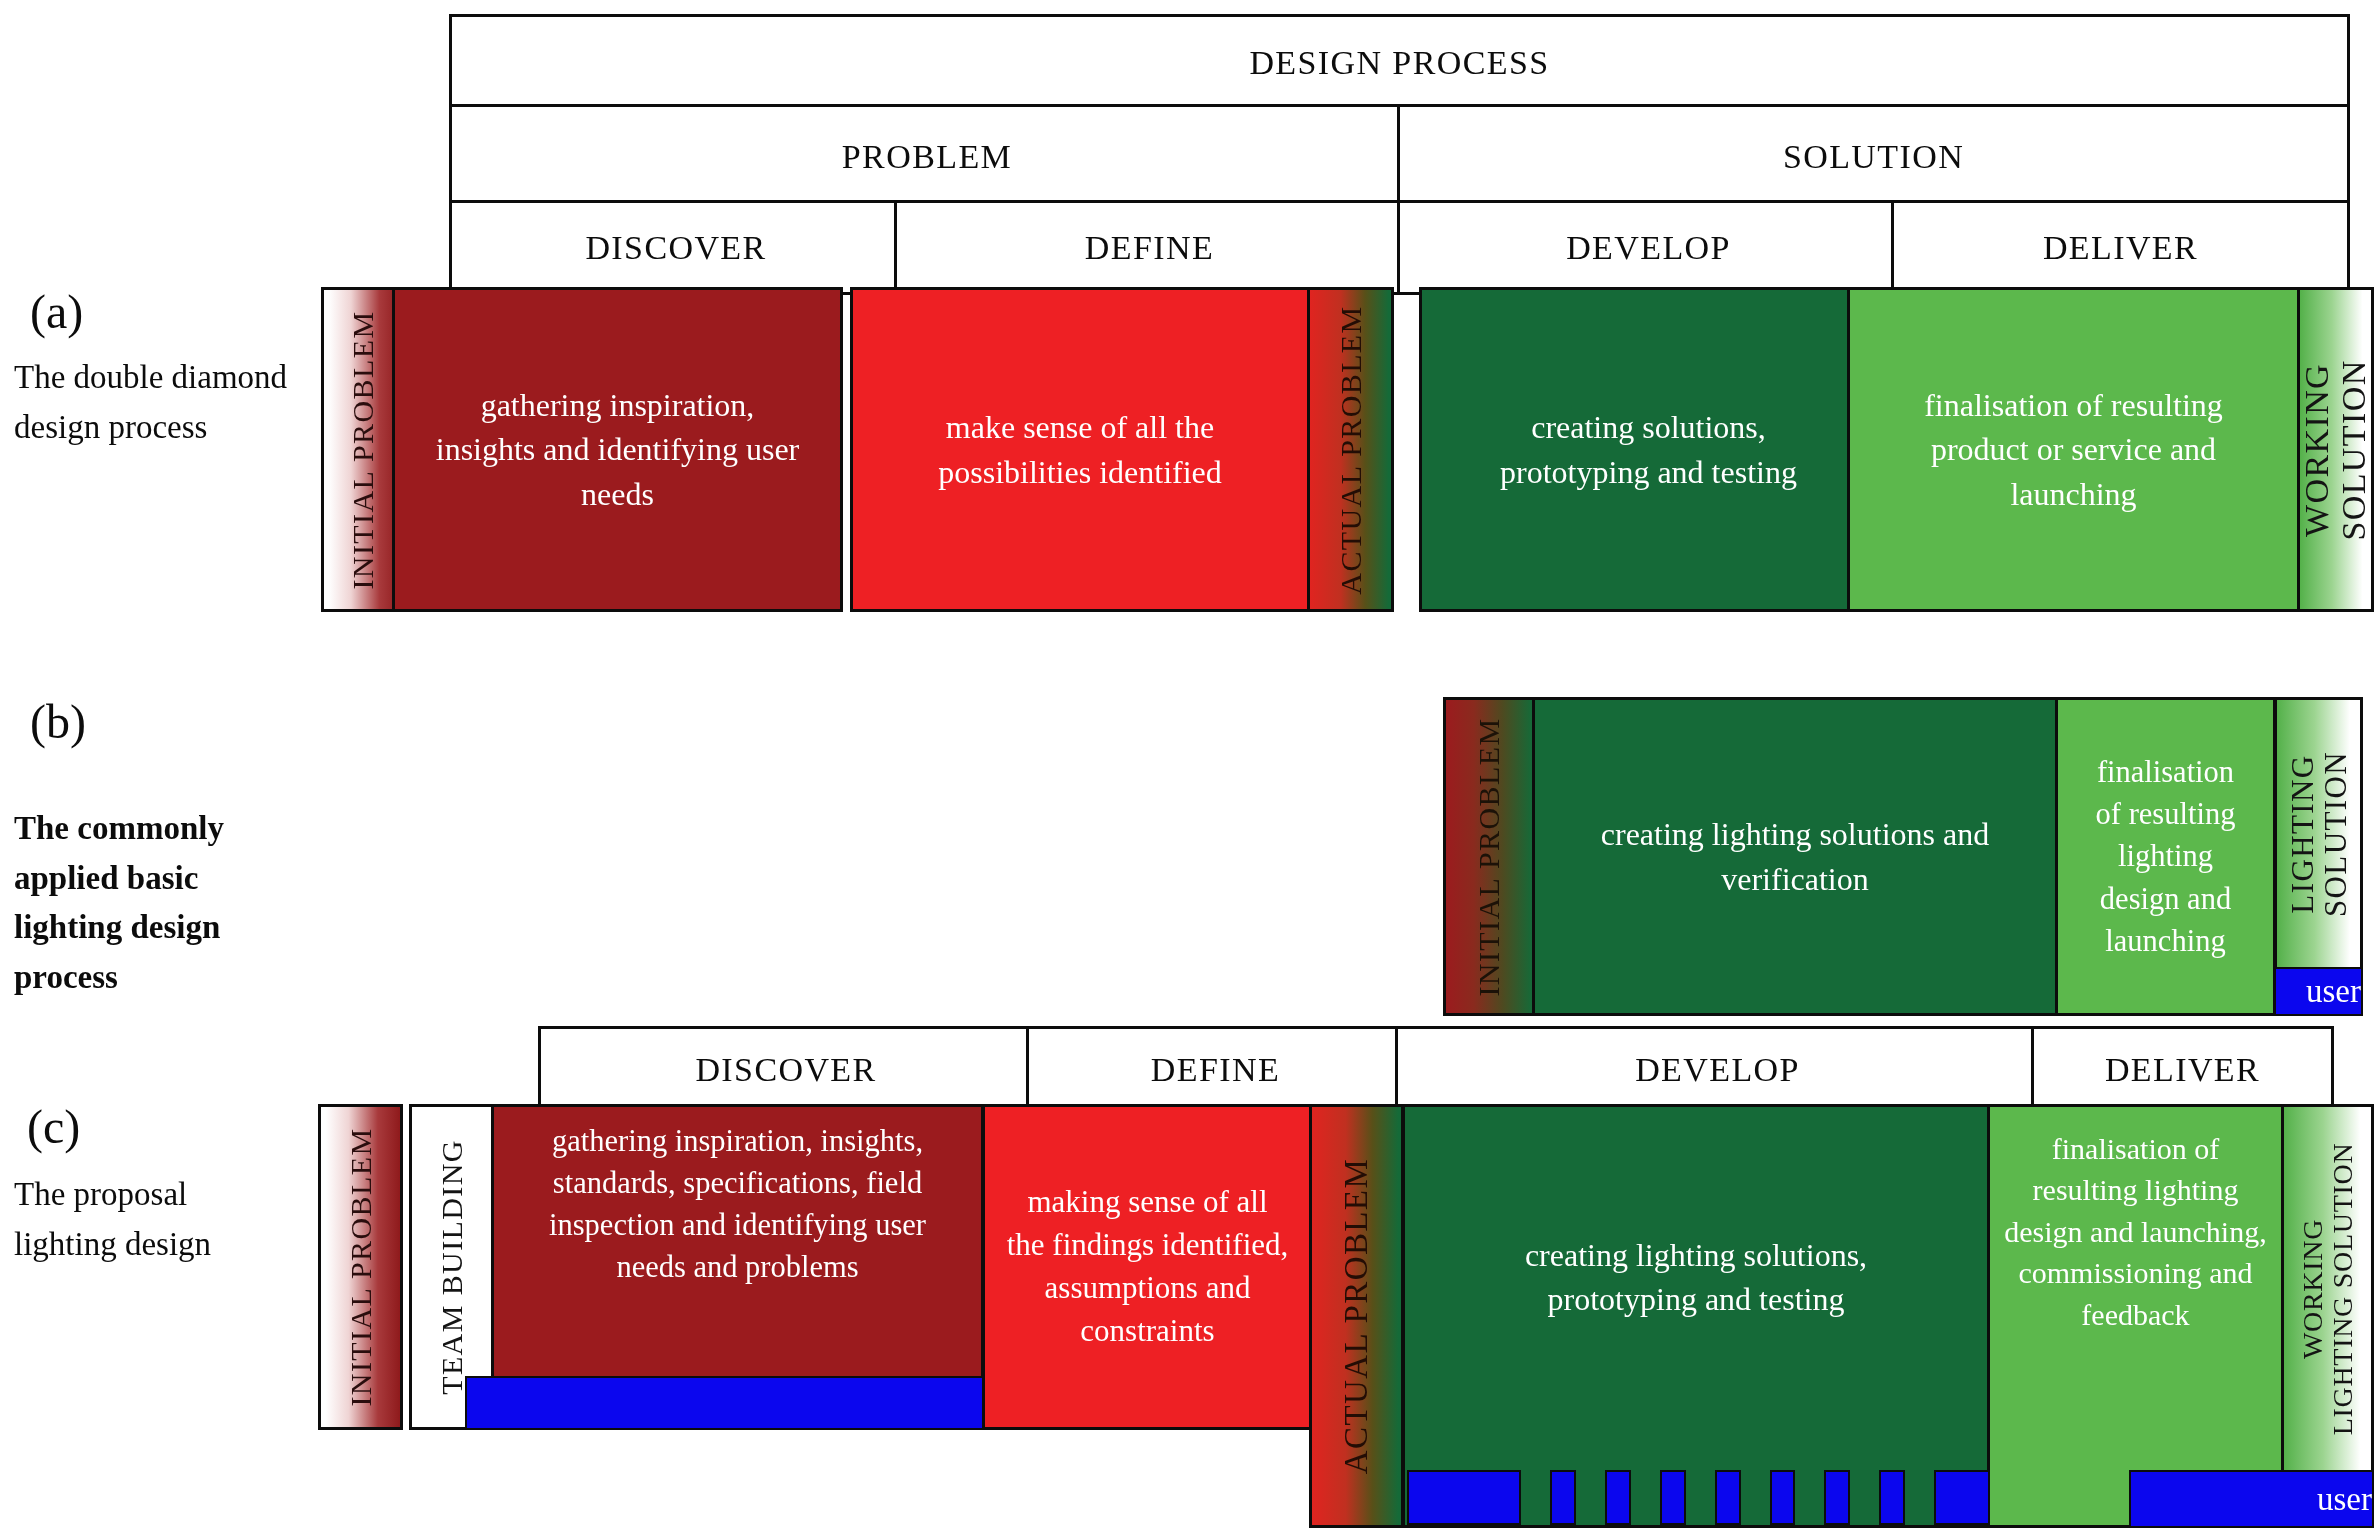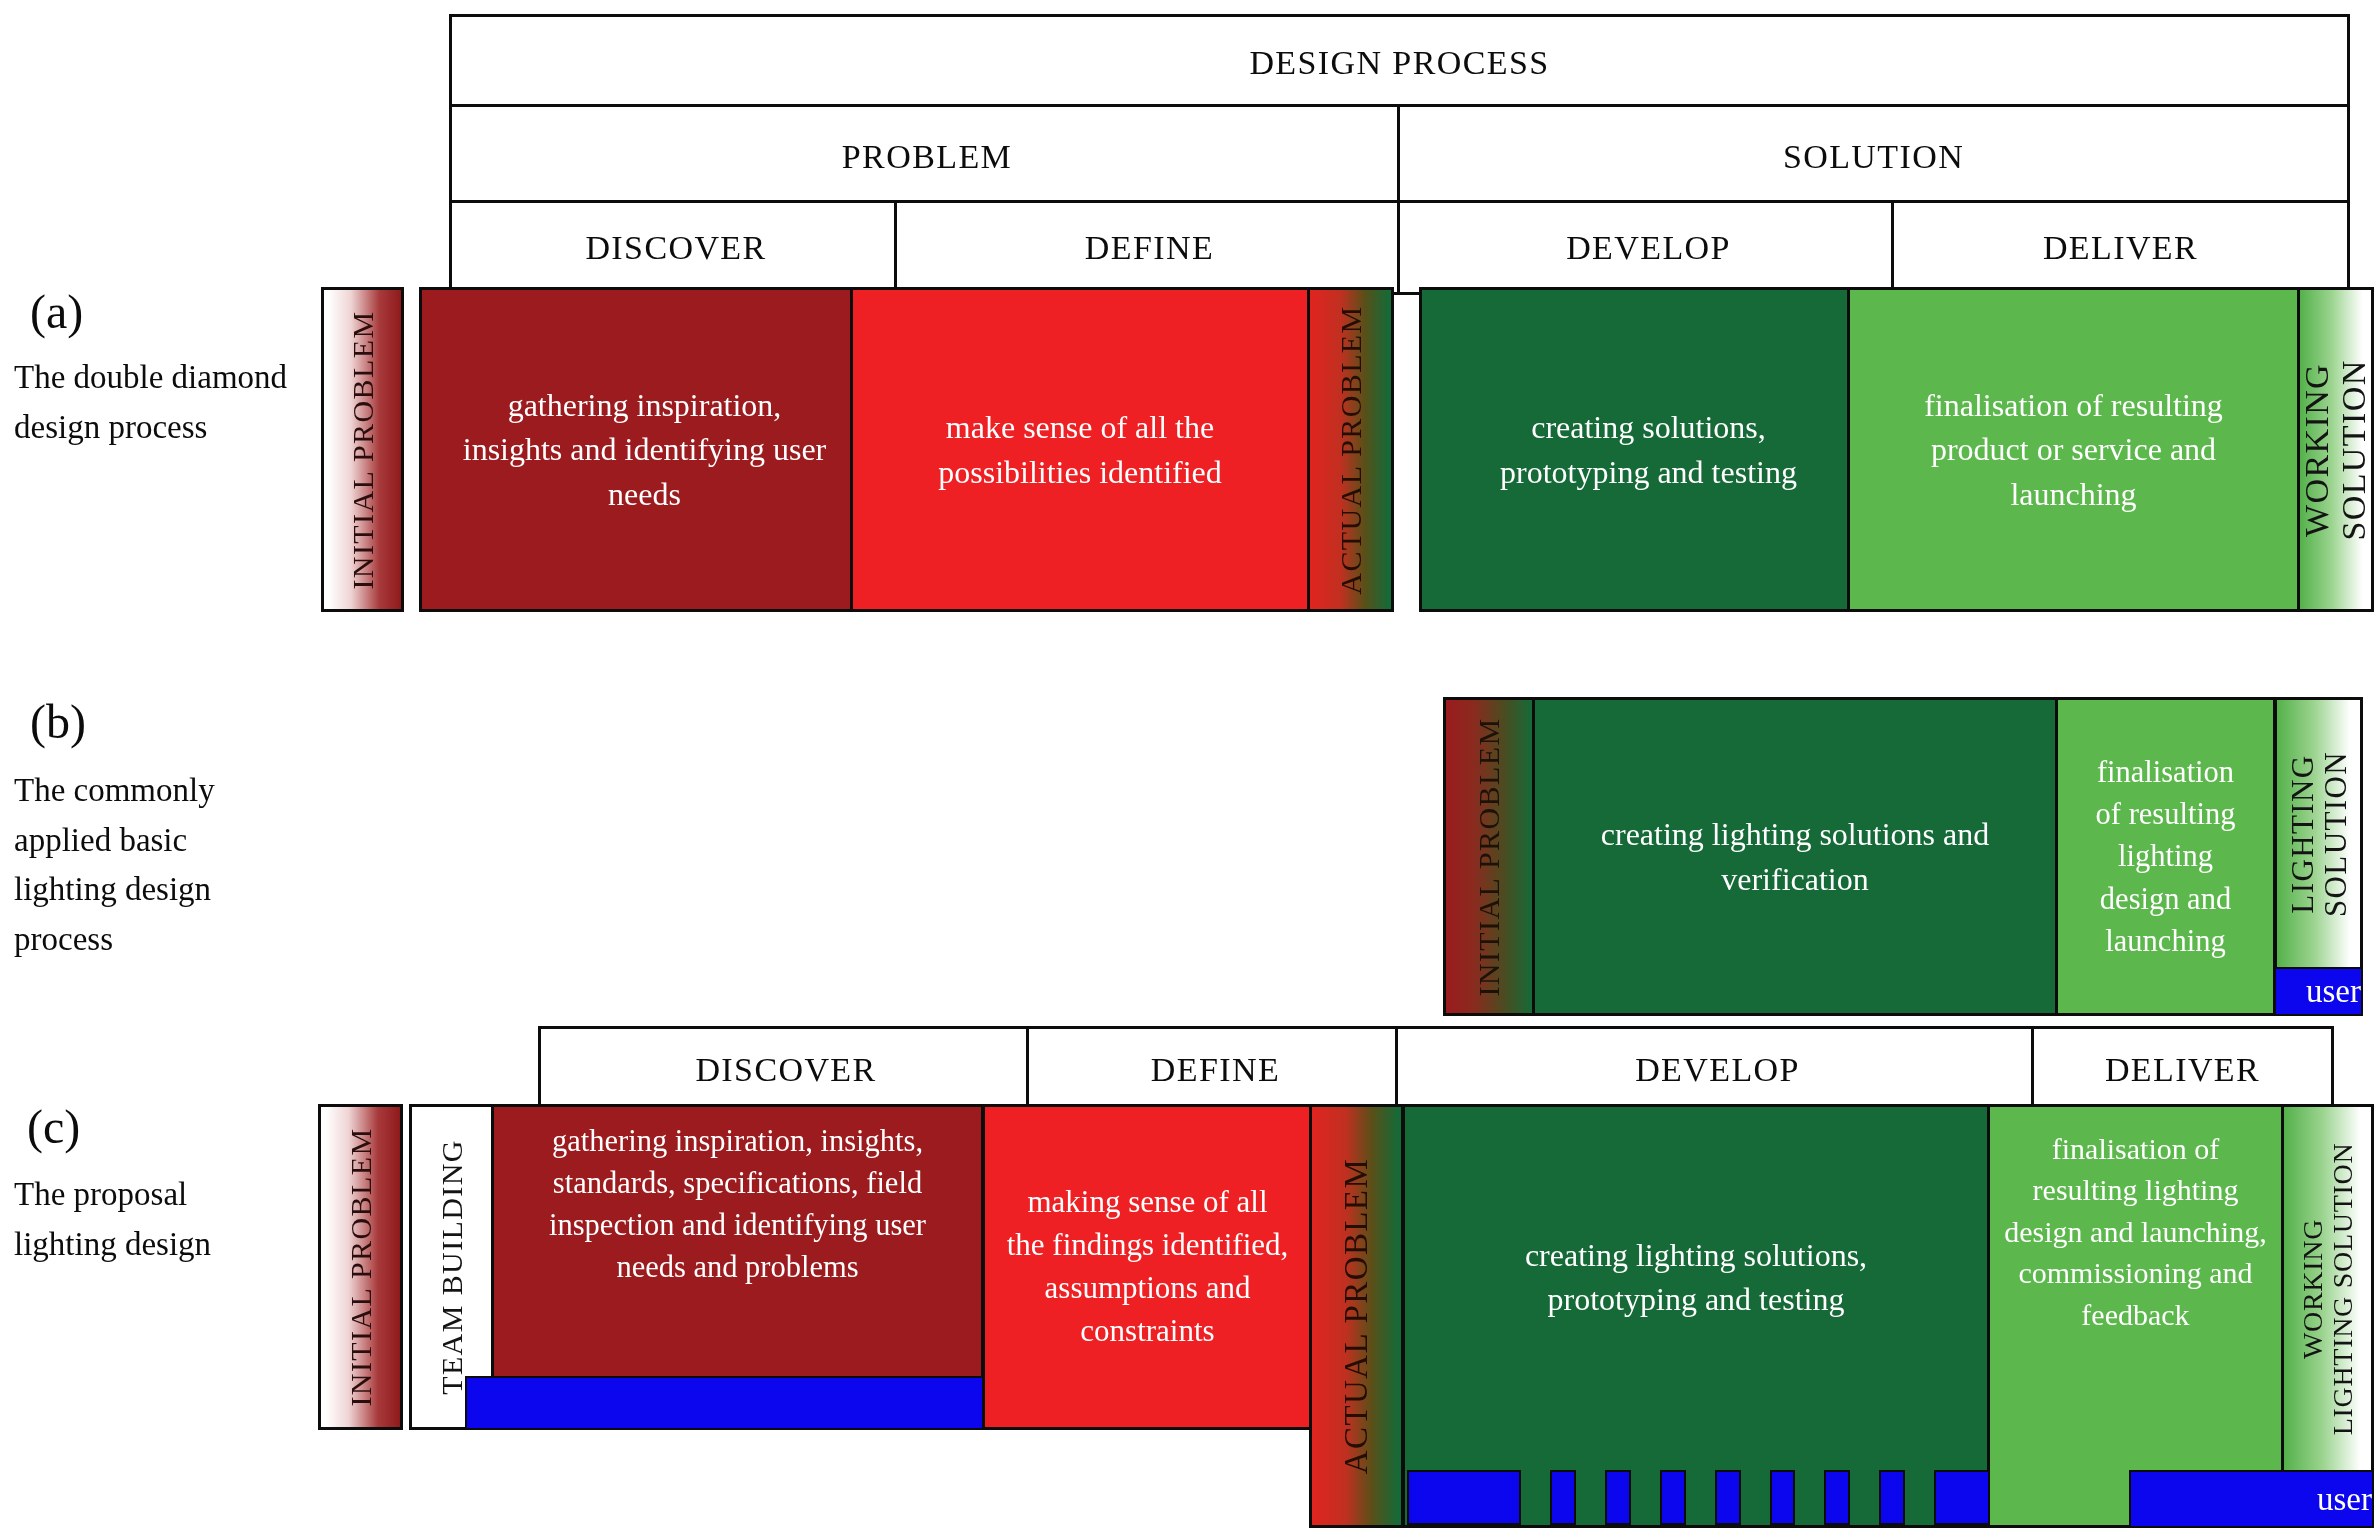--- a/index.html
+++ b/index.html
@@ -64,21 +64,21 @@
     <span>DELIVER</span>
   </div>
 
   <div class="figtag" style="left:30px;top:284px;">(a)</div>
   <div class="caption" style="left:14px;top:353px;width:319px;">The double diamond design process</div>
 
   <div class="strip grad-ip-white-red" style="left:321px;top:287px;width:83px;height:325px;">
     <div class="vtext" style="font-size:30px;color:#2a0d0d;">INITIAL PROBLEM</div>
   </div>
 
-  <div class="box fill-darkred" style="left:419px;top:287px;width:451px;height:325px;">
+  <div class="box fill-darkred" style="left:392px;top:287px;width:451px;height:325px;">
     <div class="inner" style="max-width:369px;">gathering inspiration, insights and identifying user needs</div>
   </div>
 
   <div class="box fill-red" style="left:850px;top:287px;width:460px;height:325px;">
     <div class="inner" style="max-width:383px;">make sense of all the possibilities identified</div>
   </div>
 
   <div class="strip grad-ap" style="left:1307px;top:287px;width:87px;height:325px;">
     <div class="vtext" style="font-size:30px;color:#230d05;">ACTUAL PROBLEM</div>
   </div>
@@ -92,21 +92,21 @@
   </div>
 
   <div class="strip grad-sol" style="left:2297px;top:287px;width:77px;height:325px;">
     <div class="vtext" style="font-size:34px;">
       <span style="display:block;">WORKING</span>
       <span style="display:block;">SOLUTION</span>
     </div>
   </div>
 
   <div class="figtag" style="left:30px;top:694px;">(b)</div>
-  <div class="caption" style="left:14px;top:766px;width:277px;">The commonly applied basic lighting design process</div>
+  <div class="caption" style="left:14px;top:804px;width:277px;font-weight:bold;">The commonly applied basic lighting design process</div>
 
   <div class="strip grad-ip-red-green" style="left:1443px;top:697px;width:92px;height:319px;">
     <div class="vtext" style="font-size:30px;color:#1c1208;">INITIAL PROBLEM</div>
   </div>
 
   <div class="box fill-darkgreen" style="left:1532px;top:697px;width:526px;height:319px;">
     <div class="inner" style="max-width:397px;">creating lighting solutions and verification</div>
   </div>
 
   <div class="box fill-lightgreen" style="left:2055px;top:697px;width:221px;height:319px;font-size:30.5px;">

